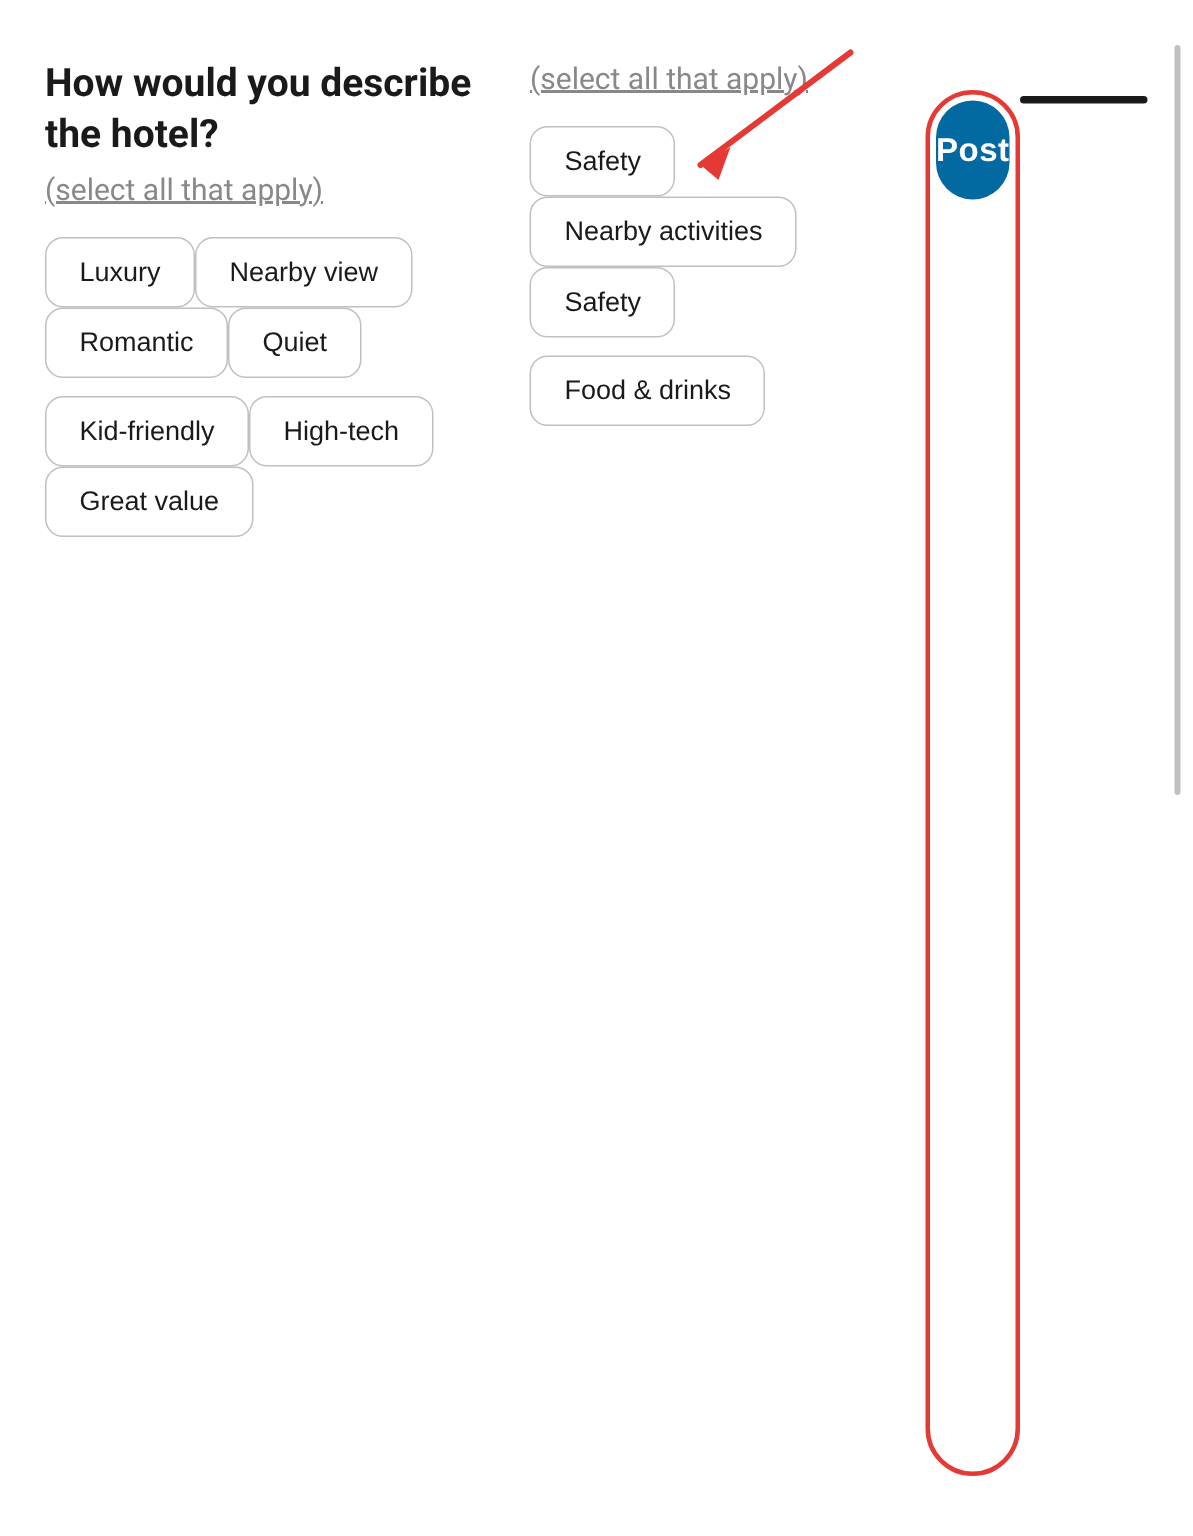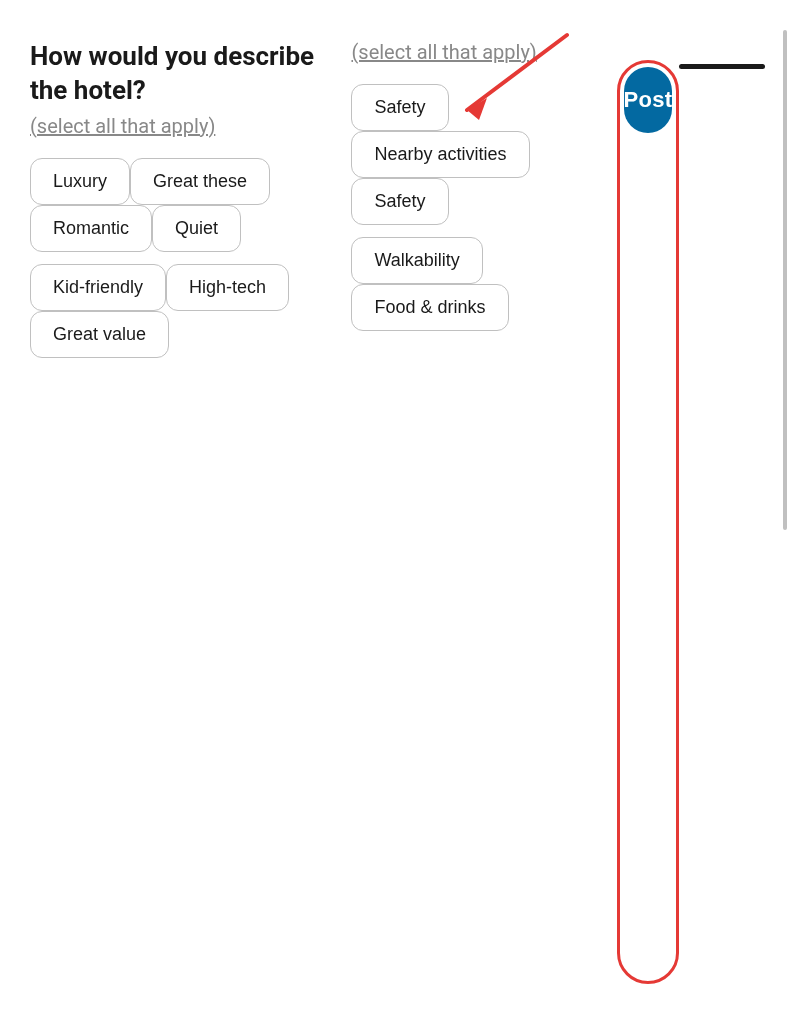--- a/index.html
+++ b/index.html
@@ -124,21 +124,21 @@
 <div class="page-container">
 
   <div class="scrollbar"></div>
 
   <div class="section">
     <div class="section-title">How would you describe the hotel?</div>
     <div class="section-subtitle">(select all that apply)</div>
 
     <div class="chips-row">
       <button class="chip">Luxury</button>
-      <button class="chip">Great these</button>
+      <button class="chip">Nearby view</button>
       <button class="chip">Romantic</button>
       <button class="chip">Quiet</button>
     </div>
 
     <div class="chips-row">
       <button class="chip">Kid-friendly</button>
       <button class="chip">High-tech</button>
       <button class="chip">Great value</button>
     </div>
   </div>
@@ -146,21 +146,20 @@
   <div class="section">
     <div class="section-subtitle">(select all that apply)</div>
 
     <div class="chips-row">
       <button class="chip">Safety</button>
       <button class="chip">Nearby activities</button>
       <button class="chip">Safety</button>
     </div>
 
     <div class="chips-row">
-      <button class="chip">Walkability</button>
       <button class="chip">Food &amp; drinks</button>
     </div>
 
   </div>
 
   <div class="arrow-container">
     <svg class="arrow-svg" width="160" height="100" viewBox="0 0 160 100">
 
       <line x1="140" y1="5" x2="40" y2="80" stroke="#e53935" stroke-width="4" stroke-linecap="round"></line>
 

